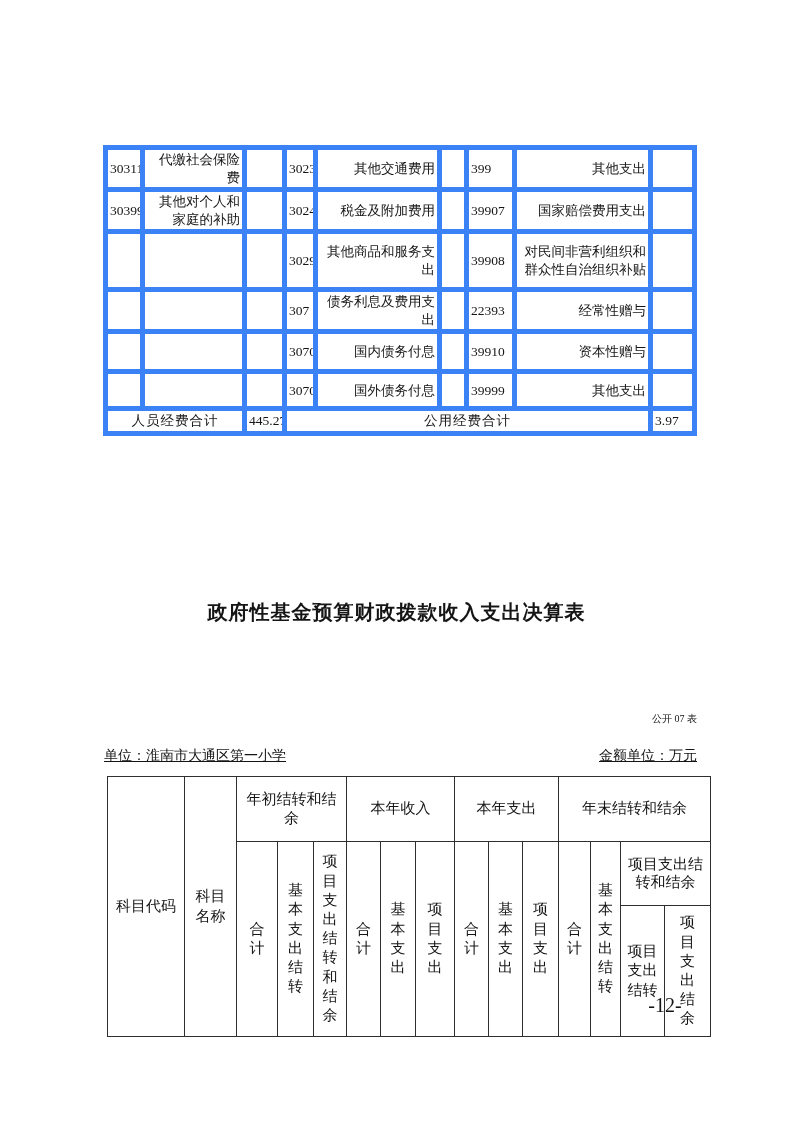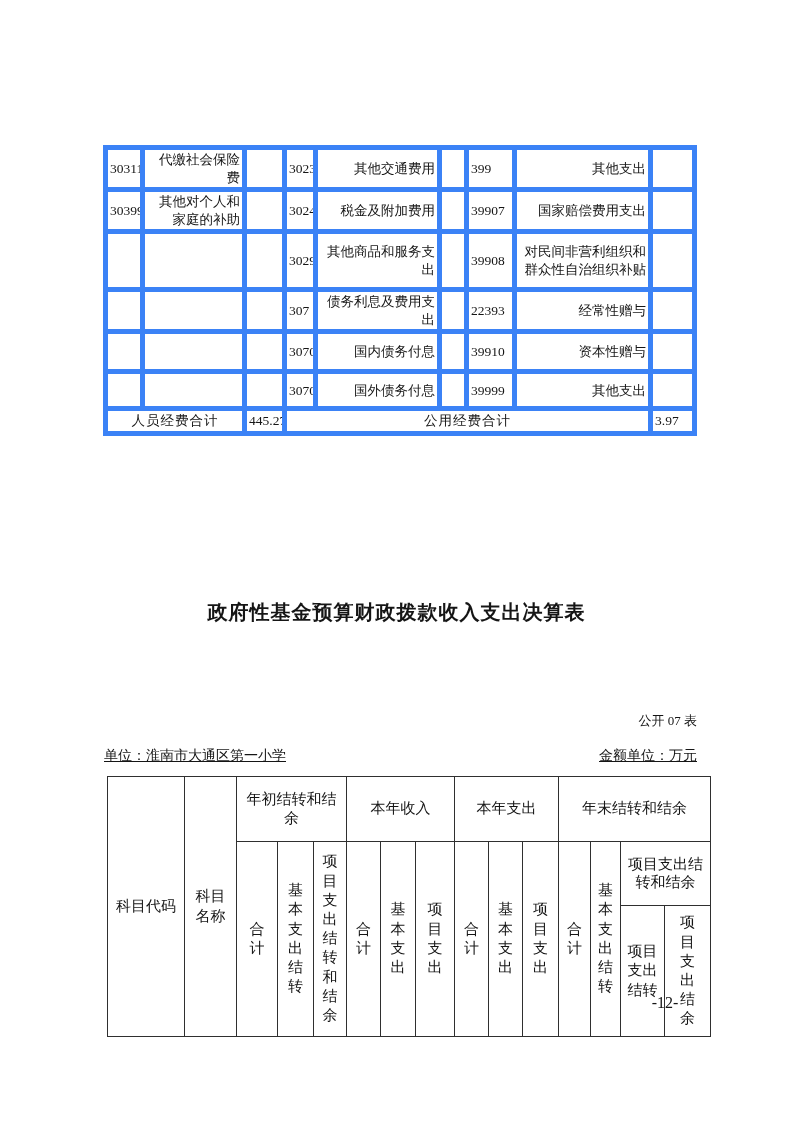--- a/index.html
+++ b/index.html
@@ -57,21 +57,21 @@
     text-align: center;
     font-family: "Liberation Sans", sans-serif;
     font-weight: bold;
     font-size: 20px;
     letter-spacing: 1px;
   }
   .tcode {
     position: absolute;
     top: 712px;
     right: 96px;
-    font-size: 13px;
+    font-size: 10px;
   }
   .infoline {
     position: absolute;
     left: 104px;
     right: 96px;
     top: 747px;
     display: flex;
     justify-content: space-between;
     font-size: 14px;
     text-decoration: underline;
@@ -118,21 +118,21 @@
     margin: 12px auto;
     word-break: break-all;
     line-height: 1.25;
   }
   .pageno {
     position: absolute;
     left: 615px;
     top: 994px;
     width: 100px;
     text-align: center;
-    font-size: 16px;
+    font-size: 20px;
   }
 </style>
 </head>
 <body>
 
 <div class="page">
 
   <table class="t1">
     <colgroup>
       <col style="width:37px">

